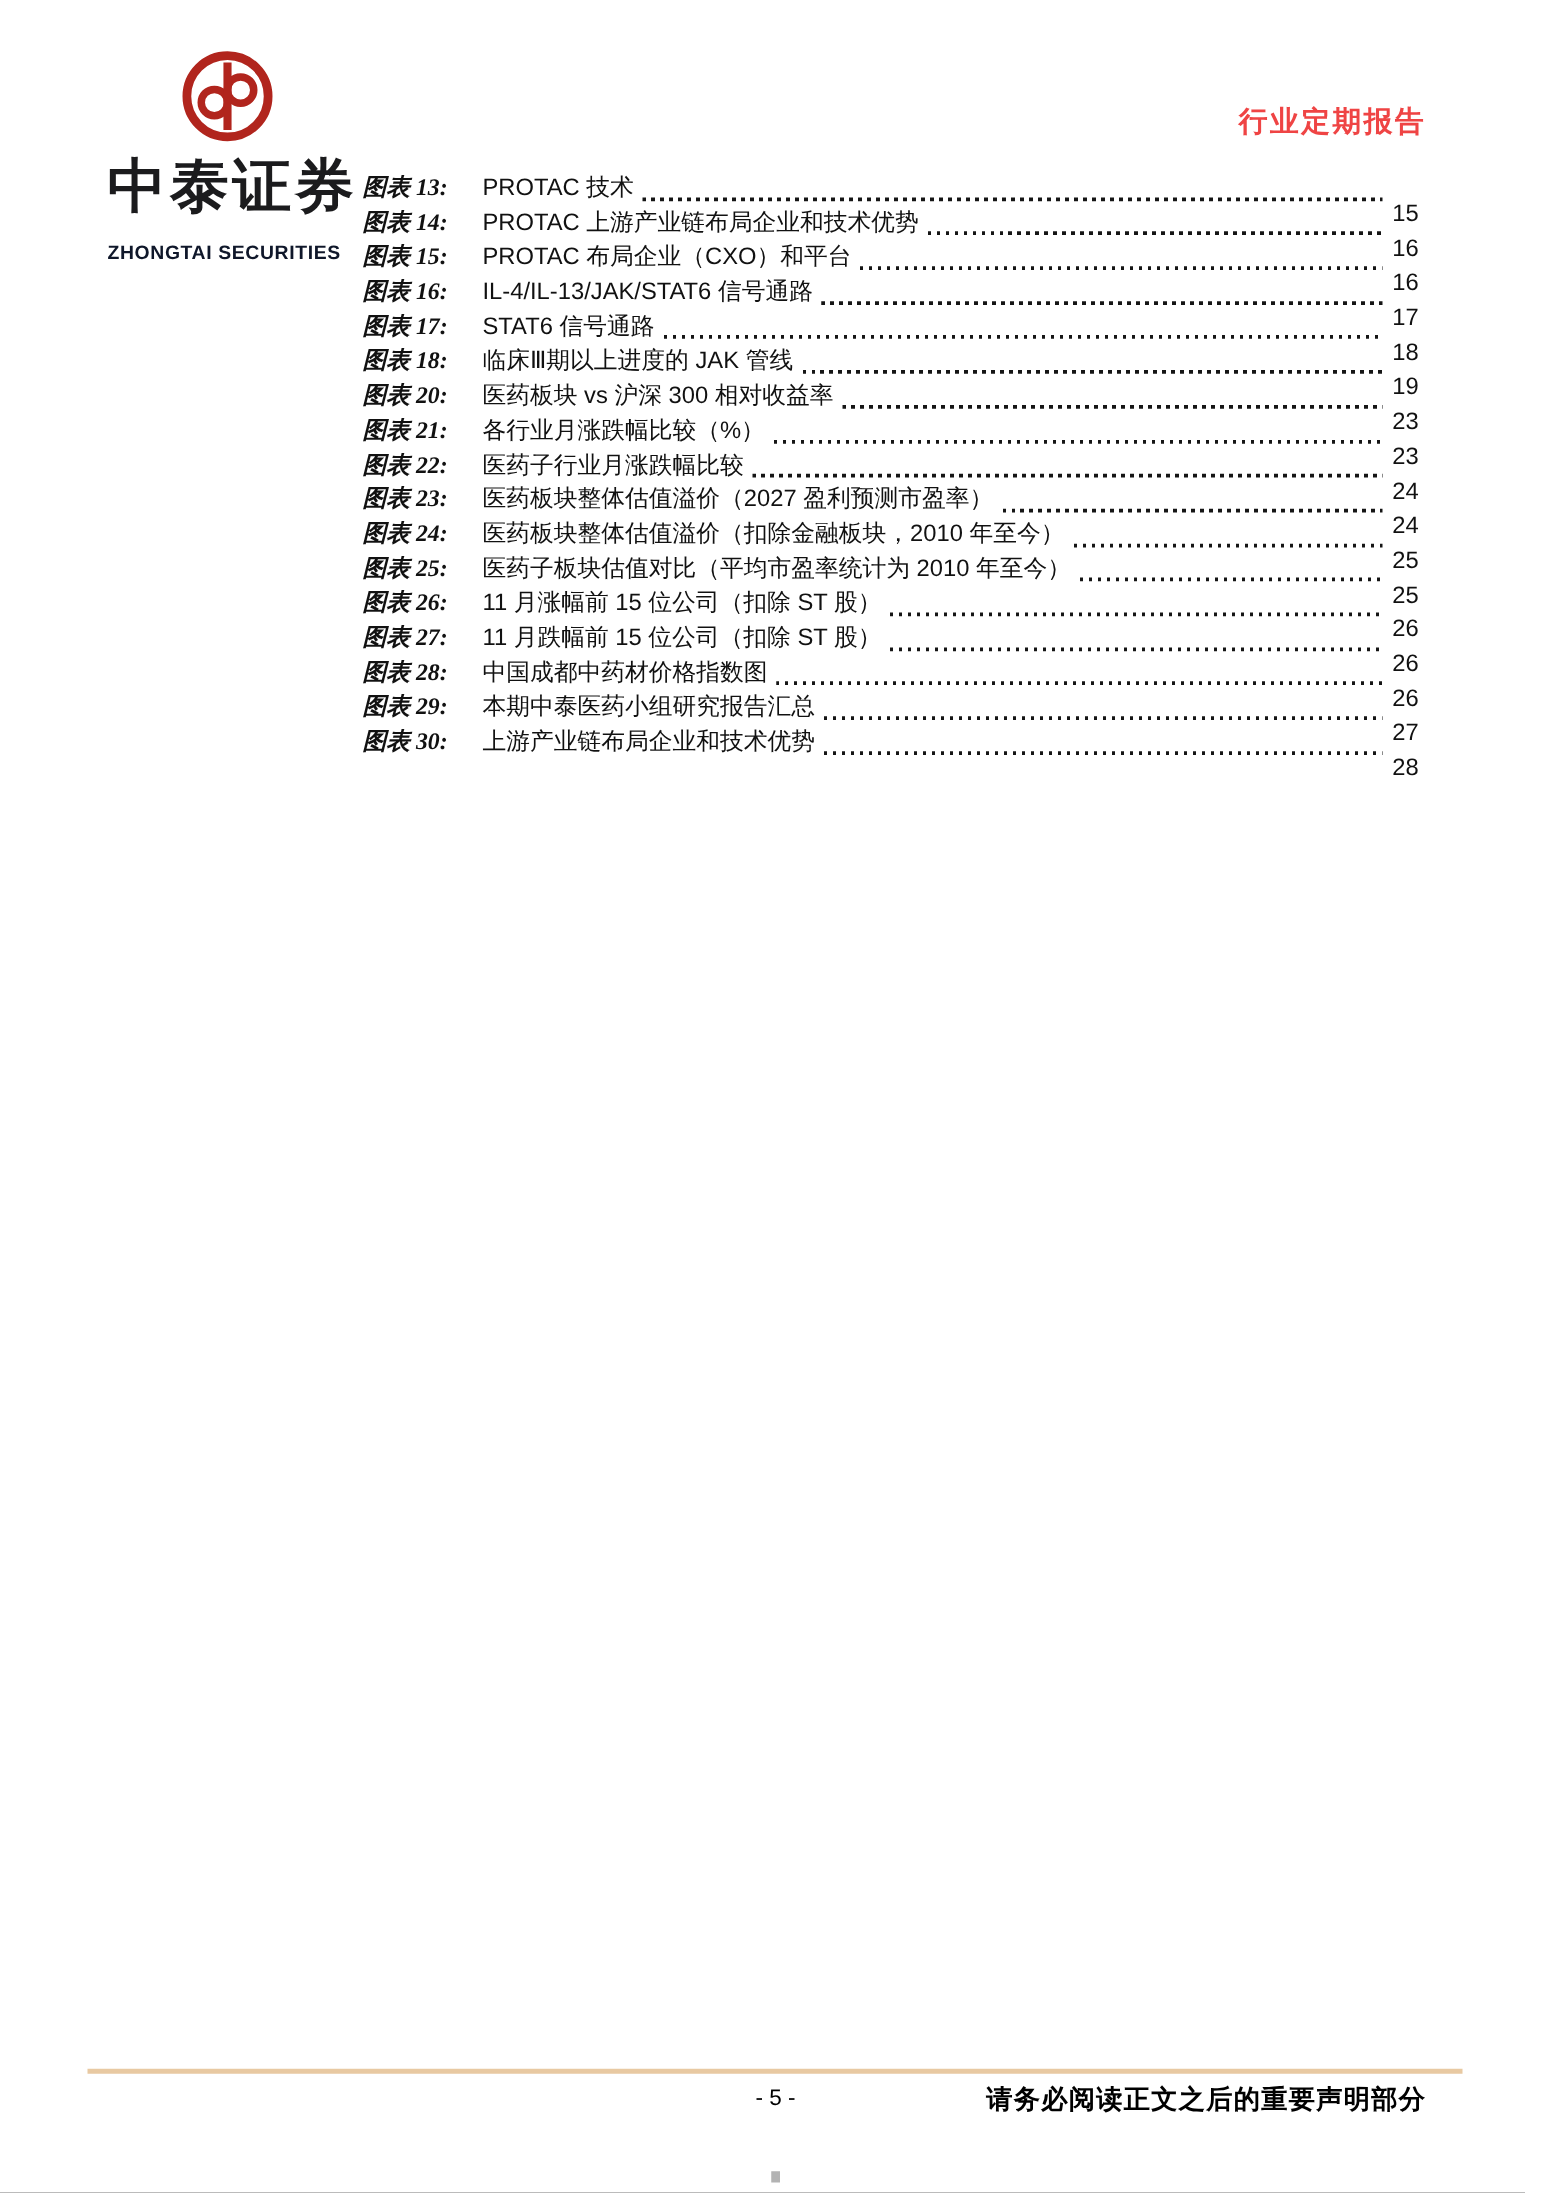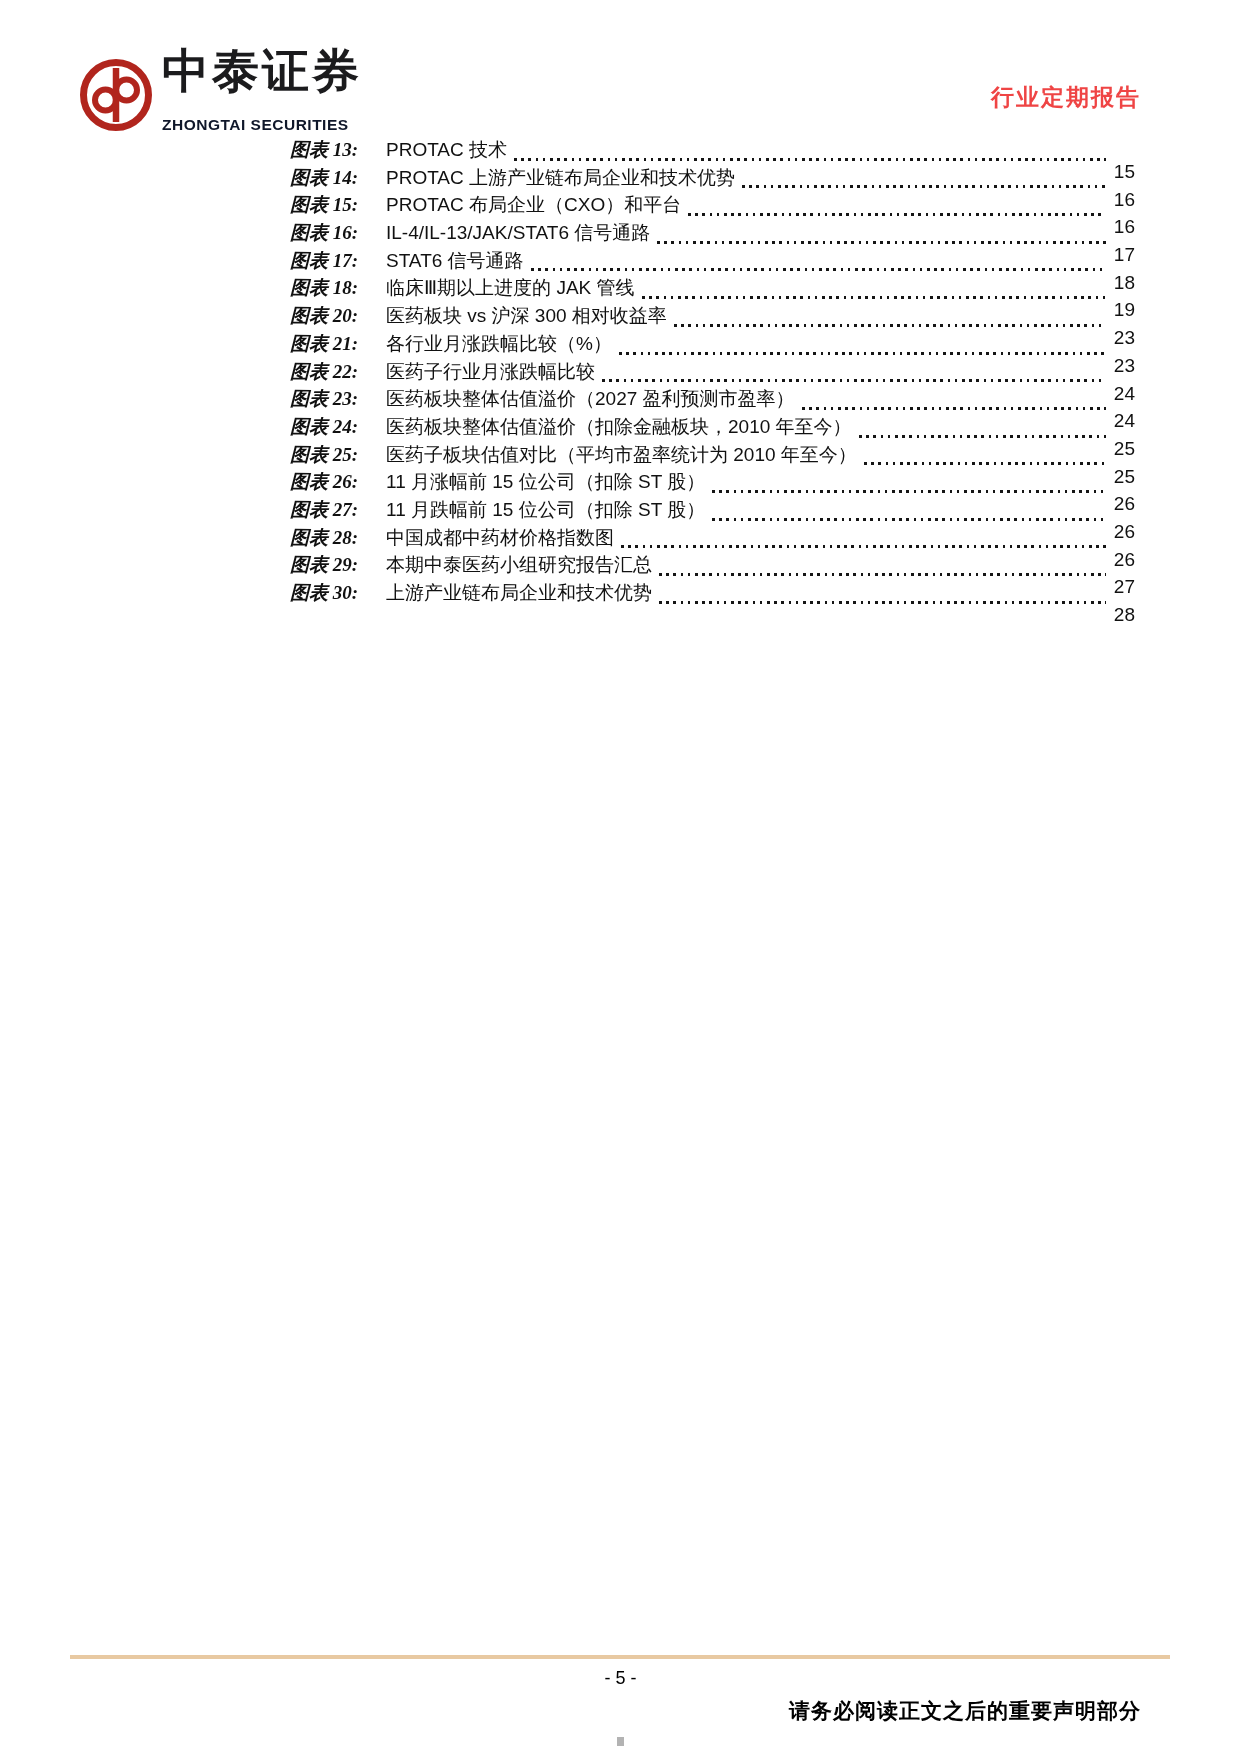--- a/index.html
+++ b/index.html
@@ -8,21 +8,21 @@
     width: 1241px;
     height: 1754px;
     margin: 0 auto;
     background: #ffffff;
     font-family: "Liberation Sans", sans-serif;
     color: #111;
     overflow: hidden;
   }
 
   
-  .brand { position: absolute; left: 78px; top: 38px; display: flex; align-items: flex-end; }
+  .brand { position: absolute; left: 78px; top: 38px; display: flex; align-items: center; flex-direction: column; }
   .brand-emblem { width: 76px; height: 78px; }
   .brand-text { margin-left: 8px; }
   .brand-cn {
     font-family: "Liberation Sans", sans-serif;
     font-weight: bold;
     font-size: 47px;
     line-height: 50px;
     letter-spacing: 3px;
     color: #1b1b1d;
     margin-top: 8px;
@@ -113,21 +113,20 @@
   .footer-disclaimer {
     position: absolute;
     top: 1665px;
     right: 100px;
     font-family: "Liberation Serif", serif;
     font-weight: bold;
     font-size: 21px;
     color: #000;
     letter-spacing: 1px;
     white-space: nowrap;
-    margin-top: 32px;
   }
   .page-artifact {
     position: absolute;
     left: 617px;
     top: 1737px;
     width: 7px;
     height: 9px;
     background: #b3b3b3;
   }
 </style>

